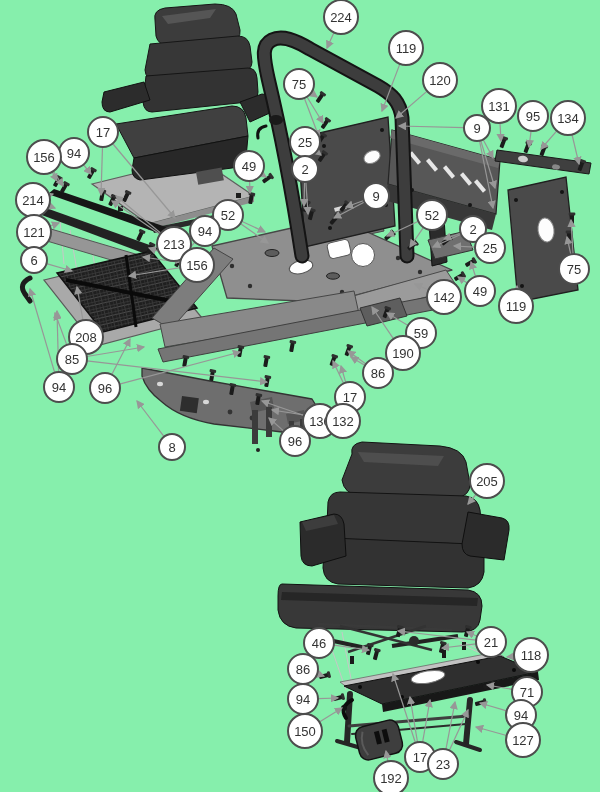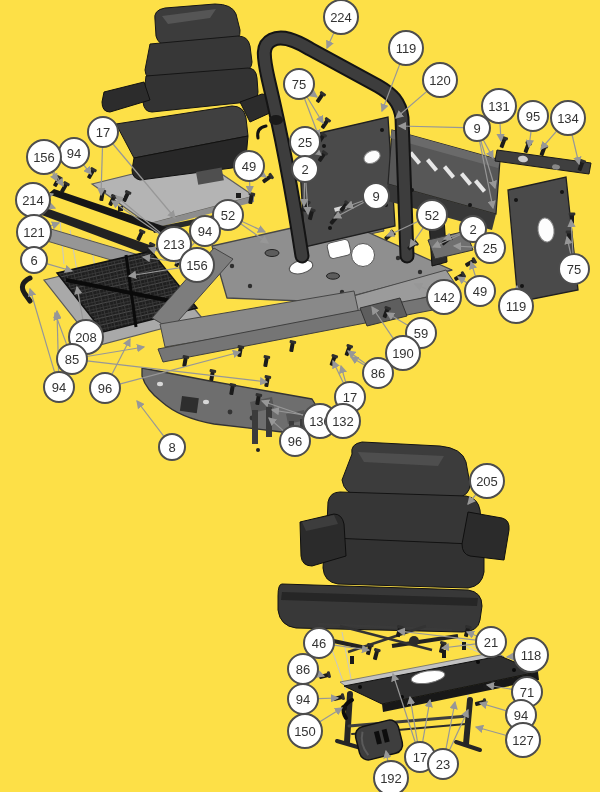--- a/index.html
+++ b/index.html
@@ -1,16 +1,16 @@
 <!DOCTYPE html>
 <html><head>
 <meta charset="utf-8">
 <style>
   html,body{margin:0;padding:0;background:#ffffff;}
-  .stage{position:relative;width:600px;height:792px;background:#fde047;overflow:hidden;
+  .stage{position:relative;width:600px;height:792px;background:#86efac;overflow:hidden;
          font-family:"Liberation Sans", sans-serif;}
   .stage svg{position:absolute;left:0;top:0;}
   .callout-text{font-family:"Liberation Sans", sans-serif;}
 </style>
 </head>
 <body>
 
 <div class="stage">
 <svg id="diagram-svg" width="600" height="792" viewBox="0 0 600 792">
   <defs>

